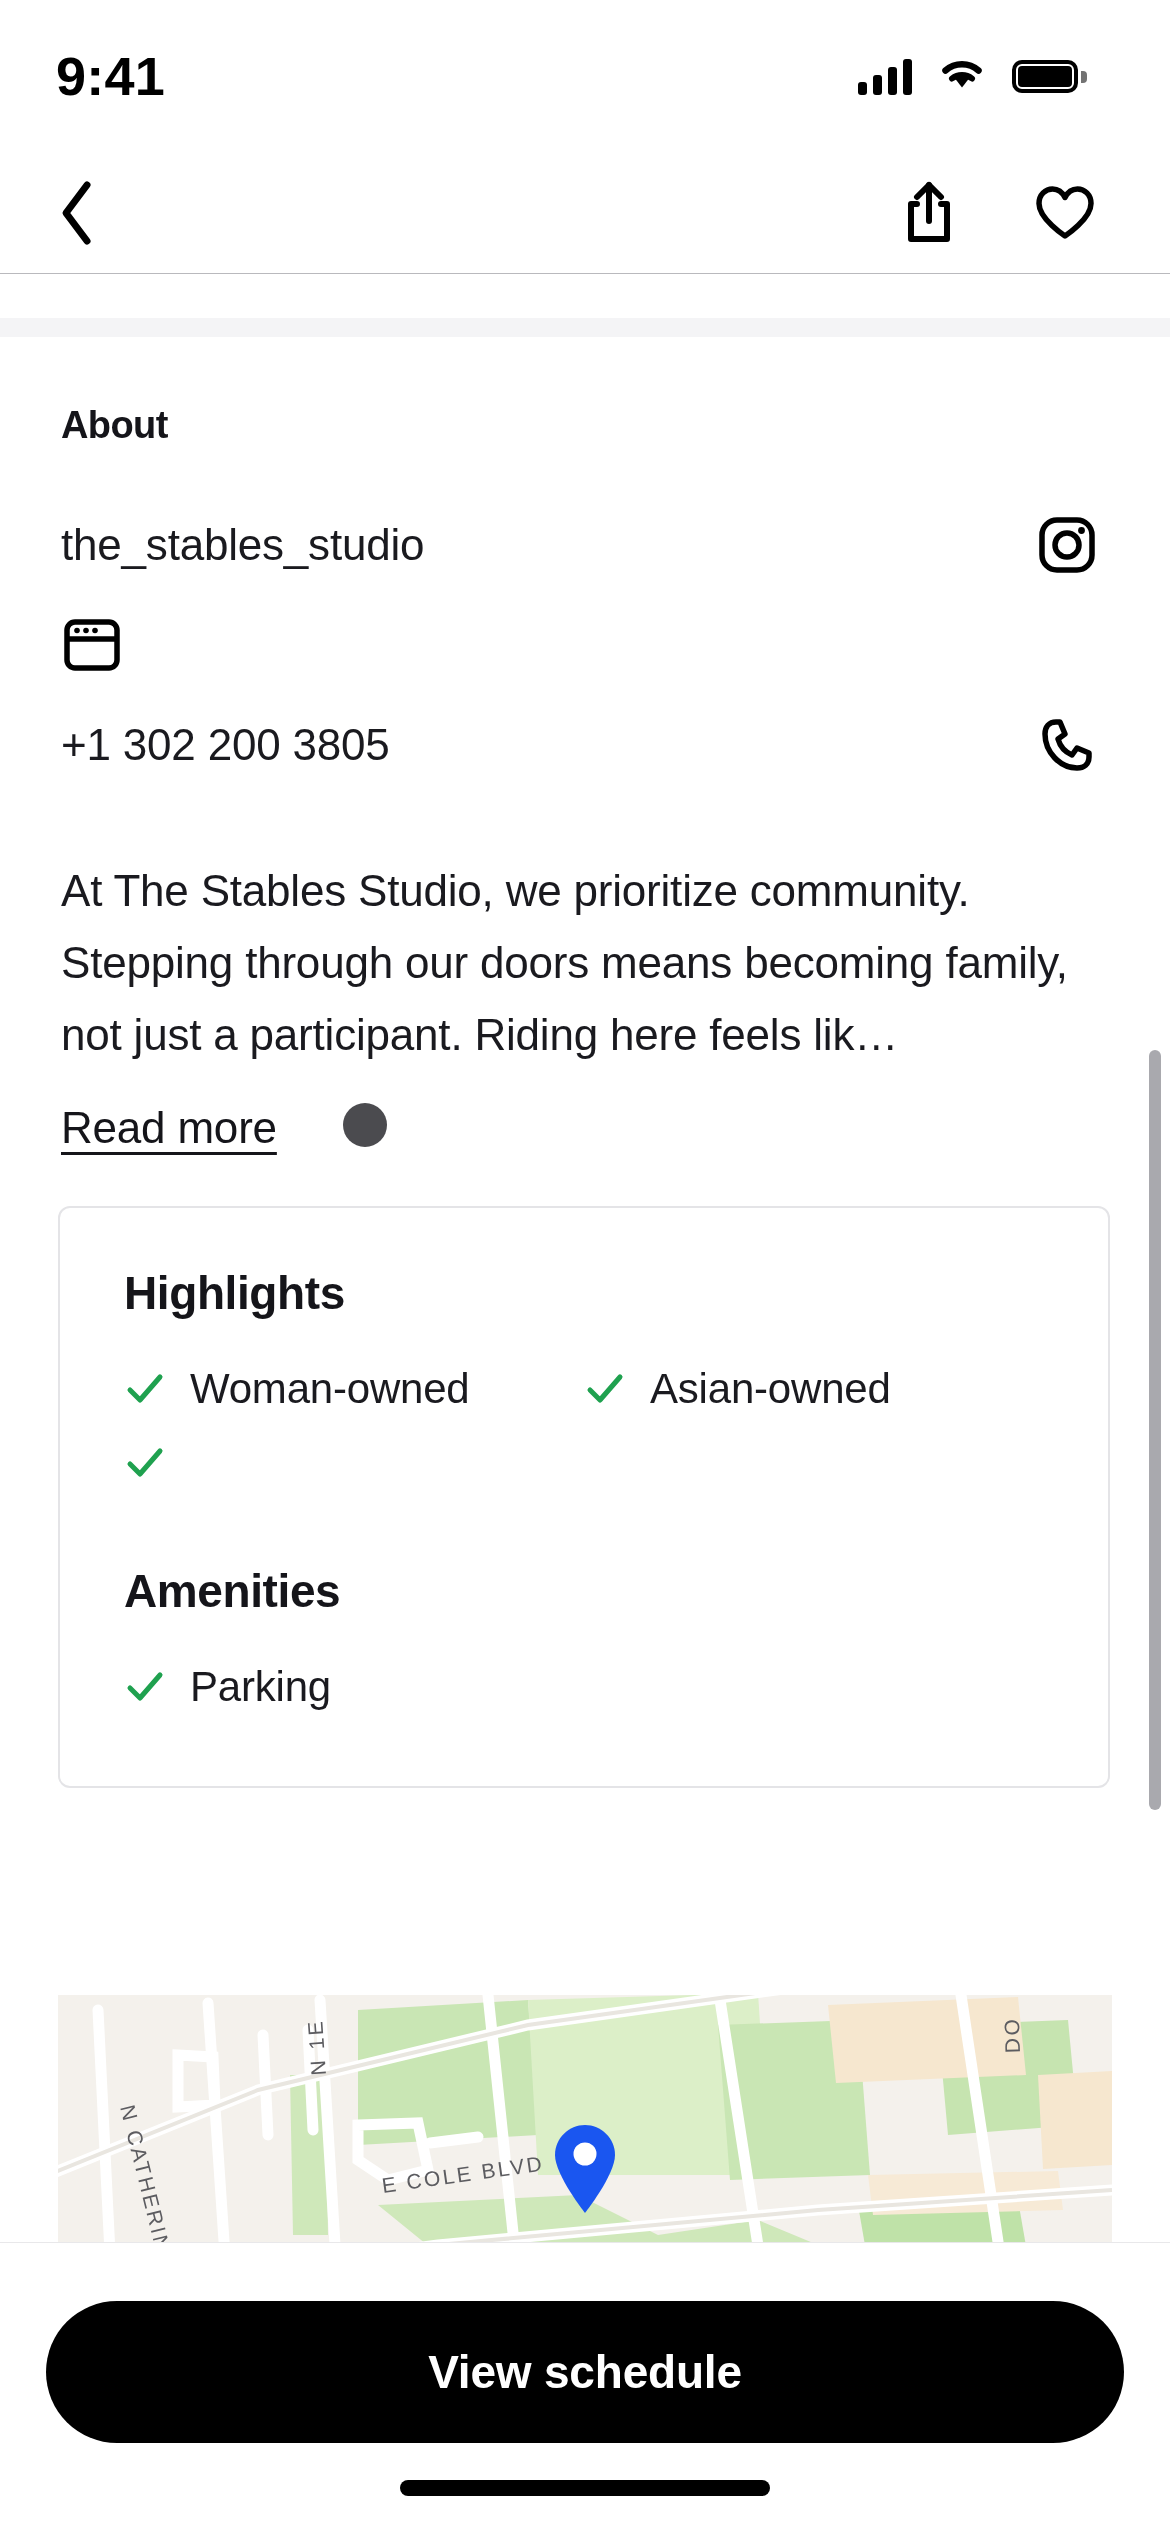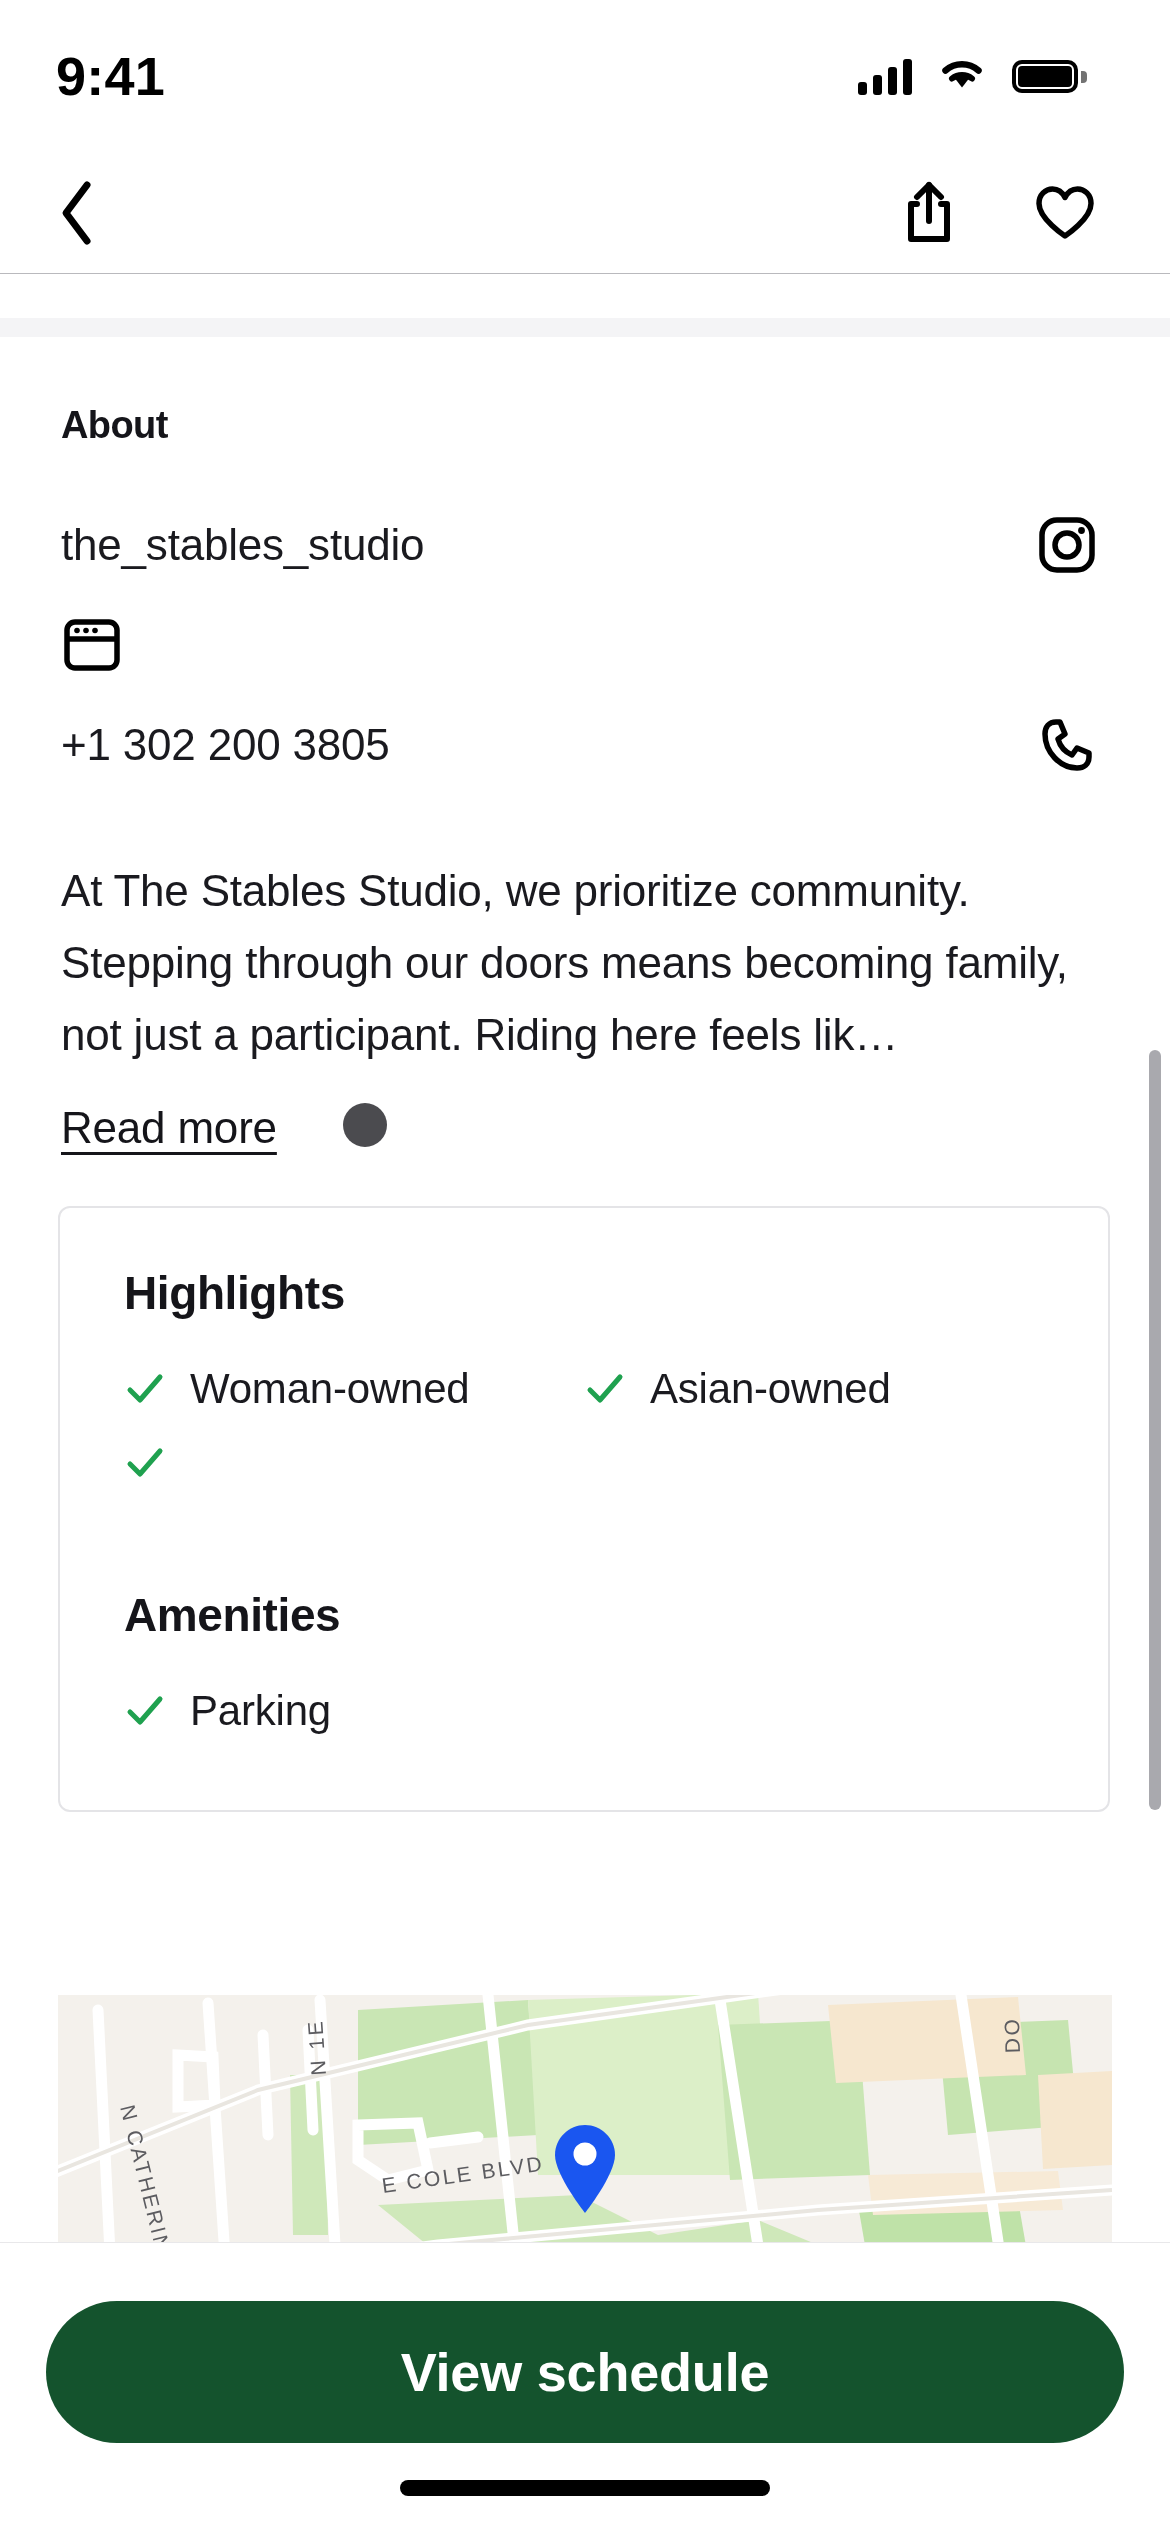--- a/index.html
+++ b/index.html
@@ -113,43 +113,43 @@
     margin:32px 0 0 64px; display:flex; flex-wrap:wrap;
     max-width:940px;
   }
   .feature {
     display:flex; align-items:center; gap:24px;
     width:460px; height:74px;
   }
   .feature.full { width:100%; }
   .check { width:42px; height:42px; flex:0 0 42px; }
   .feature-label { font-size:42px; color:#1a1a1f; letter-spacing:-0.2px; }
-  .amenities-heading { margin-top:88px; }
+  .amenities-heading { margin-top:64px; }
 
   
   .map-wrap {
     position:absolute; top:1995px; left:58px;
     width:1054px; height:247px; overflow:hidden;
     background:#f4f1ec;
   }
   .map-svg { position:absolute; top:-120px; left:0; width:1054px; height:500px; }
   .pin {
     position:absolute; left:calc(50% - 34px); top:128px;
     width:68px; height:92px;
   }
 
   
   .bottom-bar {
     position:absolute; left:0; bottom:0; width:1170px; height:290px;
     background:#fff; border-top:1.5px solid #e8e8ea;
   }
   .cta {
     position:absolute; left:46px; top:58px; width:1078px; height:142px;
-    background:#14532d; border-radius:71px; border:none;
-    color:#fff; font-size:54px; font-weight:600; letter-spacing:-0.2px;
+    background:#000000; border-radius:71px; border:none;
+    color:#fff; font-size:46px; font-weight:600; letter-spacing:-0.2px;
     font-family:"Liberation Sans", sans-serif;
     display:flex; align-items:center; justify-content:center;
   }
   .home-indicator {
     position:absolute; left:50%; transform:translateX(-50%);
     bottom:36px; width:370px; height:16px; background:#000; border-radius:8px;
   }
 
   
   .scrollbar-track {

